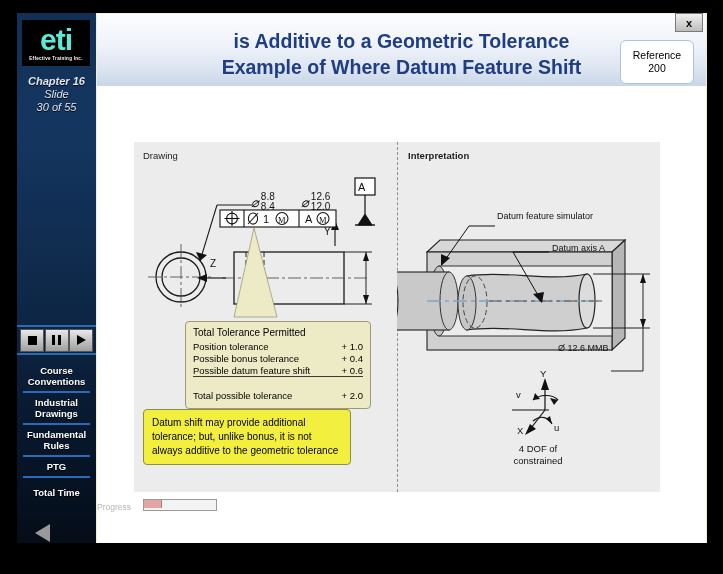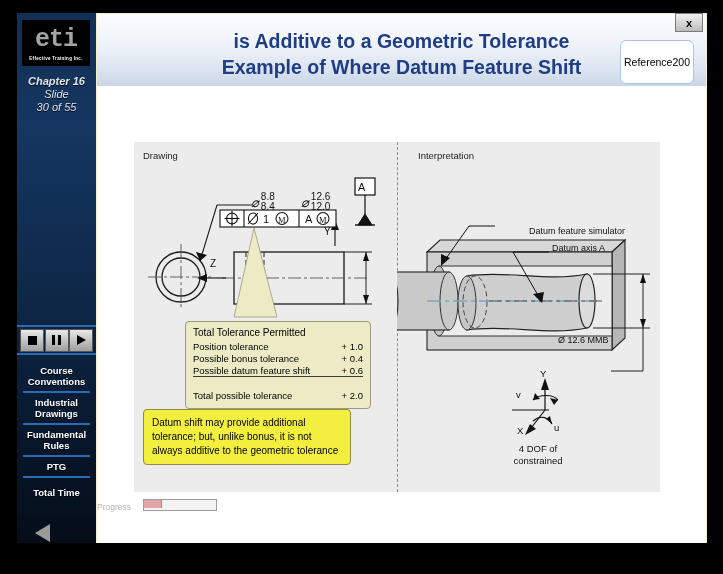--- a/index.html
+++ b/index.html
@@ -5,21 +5,21 @@
   html,body{margin:0;padding:0;background:#000;}
   body{width:723px;height:574px;overflow:hidden;font-family:"Liberation Sans",sans-serif;}
   #app{position:relative;width:723px;height:574px;background:#000;}
 
   
   #sidebar{position:absolute;left:17px;top:13px;width:79px;height:530px;
            background:linear-gradient(to bottom,#123056 0%,#143660 22%,#0e2747 55%,#07172c 80%,#050d18 100%);
            border-right:1px solid #0a1729;}
   #logo{position:absolute;left:5px;top:7px;width:68px;height:46px;background:#000;
         display:flex;flex-direction:column;align-items:center;justify-content:center;}
-  #logo .eti{font-family:Liberation Mono, monospace;font-weight:bold;font-size:25px;color:#a3a3a3;
+  #logo .eti{font-family:Liberation Sans, sans-serif;font-weight:bold;font-size:30px;color:#5eead4;
              line-height:30px;letter-spacing:-1px;}
   #logo .tag{font-size:4.5px;color:#fff;letter-spacing:.3px;margin-top:1px;font-weight:bold;}
   #chapinfo{position:absolute;left:0;top:62px;width:79px;text-align:center;color:#dfe7f2;
             font-style:italic;font-size:11px;line-height:13px;font-weight:bold;
             text-shadow:0 1px 0 #000;}
   #chapinfo .sub{font-weight:normal;}
 
   #transport{position:absolute;left:0;top:312px;width:79px;height:30px;
              border-top:2px solid #2a6bb5;border-bottom:2px solid #2a6bb5;
              display:flex;align-items:center;justify-content:space-between;padding:0 3px;box-sizing:border-box;}
@@ -44,21 +44,21 @@
   #titlebar{position:absolute;left:0;top:0;width:609px;height:72px;
             background:linear-gradient(to bottom,#fdfdff 0%,#eef2f9 45%,#dde5f1 75%,#c9d6e8 100%);
             border-bottom:1px solid #b9c7dc;}
   #title{position:absolute;left:0;top:14px;width:609px;text-align:center;color:#1f3d84;
          font-size:19.5px;font-weight:bold;line-height:26px;}
   #closebtn{position:absolute;right:3px;top:-1px;width:26px;height:17px;
             background:linear-gradient(to bottom,#f0f0f0,#bdbdbd);border:1px solid #7a7a7a;
             display:flex;align-items:center;justify-content:center;
             font-size:11px;font-weight:bold;color:#000;}
   #refbox{position:absolute;right:12px;top:26px;width:72px;height:42px;background:#fff;
-          border:1px solid #aac4e2;border-radius:6px;display:flex;flex-direction:row;
+          border:1px solid #aac4e2;border-radius:6px;display:flex;flex-direction:column;
           align-items:center;justify-content:center;font-size:10.5px;line-height:13px;color:#000;}
 
   
   #slide{position:absolute;left:0;top:72px;width:609px;height:457px;background:#fff;}
   #panels{position:absolute;left:37px;top:56px;width:526px;height:350px;background:#ececec;}
   #vdiv{position:absolute;left:263px;top:0;width:0;height:350px;border-left:1px dashed #8d8d8d;}
   .plabel{position:absolute;font-size:9.5px;color:#222;}
 
   
   #progwrap{position:absolute;left:0;top:414px;width:609px;height:14px;}
@@ -155,21 +155,21 @@
         <span>200</span>
       </div>
     </div>
 
     <div id="slide">
 
       <div id="panels">
         <div id="vdiv"></div>
 
         <span class="plabel" style="left:9px;top:8px;">Drawing</span>
-        <span class="plabel" style="left:284px;top:8px;">Interpretation</span>
+        <span class="plabel" style="left:274px;top:8px;font-weight:bold;">Interpretation</span>
 
         <svg width="263" height="350" viewBox="0 0 263 350" style="position:absolute;left:0;top:0;">
           <g fill="none" stroke="#1a1a1a" stroke-width="1.3">
 
             <circle cx="47" cy="135" r="25"></circle>
             <circle cx="47" cy="135" r="19"></circle>
           </g>
 
           <g stroke="#555" stroke-width="0.9" stroke-dasharray="13,3,3,3">
             <line x1="14" y1="135" x2="80" y2="135"></line>
@@ -356,23 +356,23 @@
             <path d="M136,258 C142,252 156,252 161,258"></path>
             <path d="M136,279 C144,272 152,276 155,282"></path>
           </g>
           <polygon points="148,236 144,248 152,248" fill="#111"></polygon>
           <polygon points="128,293 133,282 139,287" fill="#111"></polygon>
           <polygon points="161,258 153,256 157,263" fill="#111"></polygon>
           <polygon points="136,258 138,251 143,257" fill="#111"></polygon>
           <polygon points="155,282 149,277 153,274" fill="#111"></polygon>
         </svg>
 
-        <span class="dsmall" style="left:363px;top:84px;margin-left:32px;">Datum feature simulator</span>
+        <span class="dsmall" style="left:363px;top:69px;">Datum feature simulator</span>
         <span class="dsmall" style="left:418px;top:101px;">Datum axis A</span>
-        <span class="dsmall" style="left:424px;top:193px;">Ø 12.6 MMB</span>
+        <span class="dsmall" style="left:424px;top:201px;">Ø 12.6 MMB</span>
 
         <span class="dsmall" style="left:406px;top:226px;font-size:9.5px;">Y</span>
         <span class="dsmall" style="left:383px;top:283px;font-size:9.5px;">X</span>
         <span class="dsmall" style="left:420px;top:280px;font-size:9.5px;">u</span>
         <span class="dsmall" style="left:382px;top:247px;font-size:9.5px;">v</span>
 
         <div style="position:absolute;left:354px;top:301px;width:100px;text-align:center;
                     font-size:9.5px;line-height:12px;color:#111;">
           <div>4 DOF of</div>
           <div>constrained</div>

